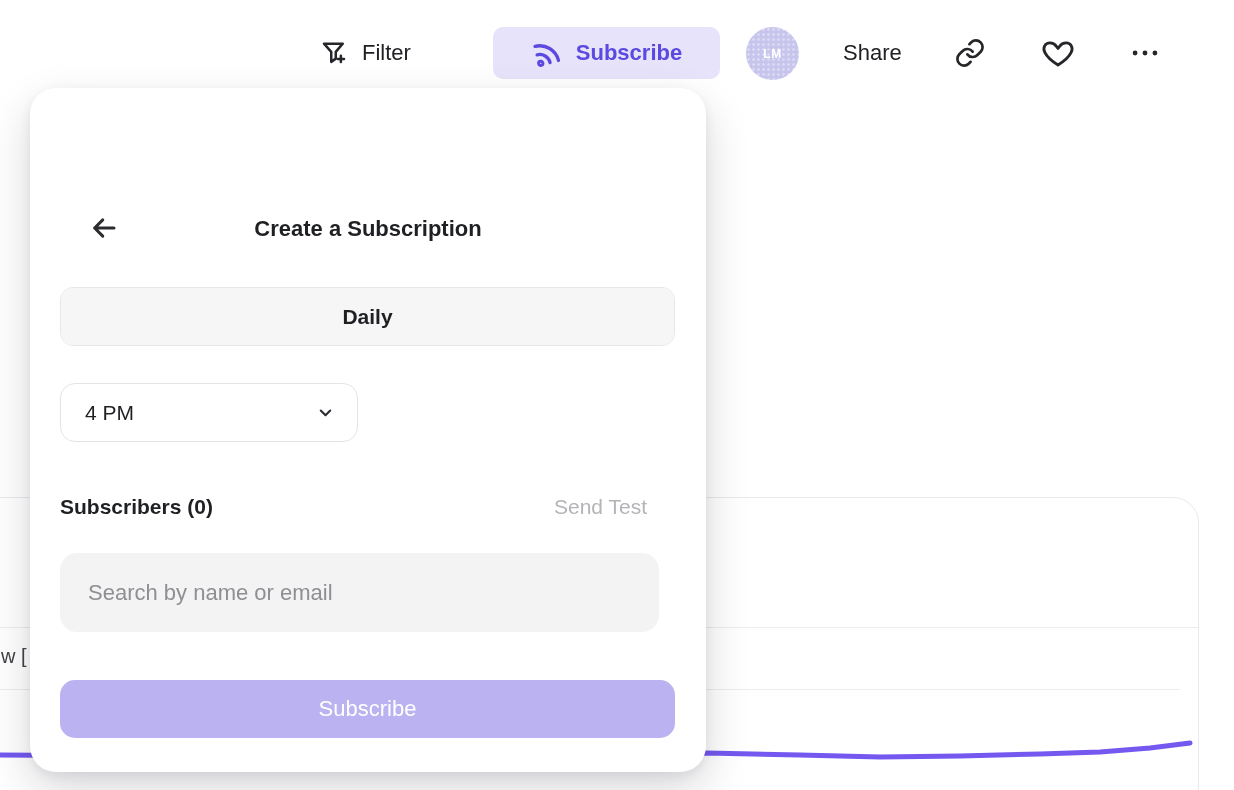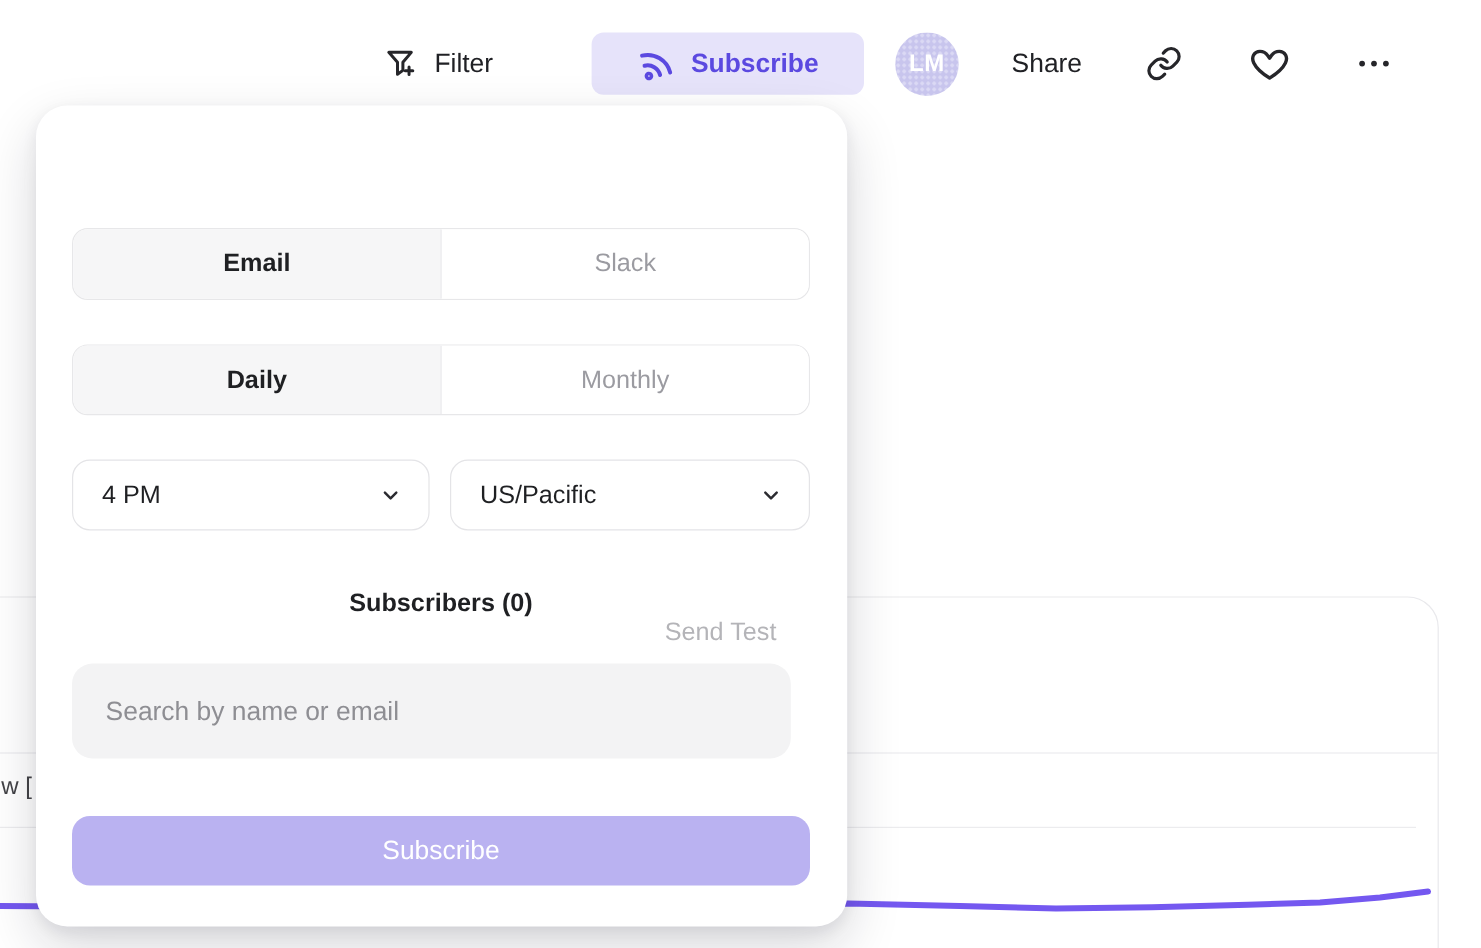--- a/index.html
+++ b/index.html
@@ -24,21 +24,21 @@
   .tb-label { font-size:22px; font-weight:500; color:#202125; }
   .filter-group { left:303px; cursor:pointer; }
   .subscribe-pill { left:477px; width:227px; border-radius:10px; justify-content:center;
                     cursor:pointer; }
   .subscribe-pill .tb-label { font-weight:600; }
   .avatar { left:730px; width:53px; height:53px; border-radius:50%;
             background-color:#c8c5ed;
             background-image:radial-gradient(#dbd9f4 1.3px, transparent 1.45px);
             background-size:5px 5px;
             display:flex; align-items:center; justify-content:center; cursor:pointer; }
-  .avatar span { color:#ffffff; font-weight:700; font-size:20px; letter-spacing:.5px; }
+  .avatar span { color:#ffffff; font-weight:700; font-size:12px; letter-spacing:.5px; }
   .share-btn { left:827px; cursor:pointer; }
   .icon-btn { width:34px; justify-content:center; cursor:pointer; }
   .link-btn { left:937px; }
   .heart-btn { left:1025px; }
   .more-btn { left:1112px; }
 
   
   .modal { position:absolute; left:30px; top:88px; width:676px; height:684px; background:#fff;
            border-radius:26px; z-index:10;
            box-shadow:0 18px 45px rgba(20,20,40,.16), 0 4px 12px rgba(20,20,40,.07); }
@@ -58,21 +58,21 @@
 
   .select-row { position:absolute; left:30px; top:295px; width:615px; height:59px;
                 display:flex; gap:17px;border-radius:21px; }
   .select-box { display:flex; align-items:center; justify-content:space-between;
                 border:1px solid #e4e4e7; border-radius:15px; padding:0 22px 0 24px;
                 font-size:21px; color:#1f2023; background:#fff; cursor:pointer; }
   .select-time { width:298px; }
   .select-tz { width:300px; }
 
   .subs-row { position:absolute; left:30px; top:403px; width:615px; height:32px;
-              display:flex; align-items:center;flex-direction:column; }
+              display:flex; align-items:center; }
   .subs-label { font-size:21px; font-weight:600; color:#1f2023; }
   .send-test { margin-left:auto; margin-right:28px; font-size:21px; color:#b4b4b8; cursor:pointer; }
 
   .search-input { position:absolute; left:30px; top:465px; width:599px; height:79px;
                   background:#f3f3f4; border:none; border-radius:17px; padding:0 28px;
                   font-size:22px; color:#1f2023; outline:none;
                   font-family:"Liberation Sans", sans-serif; }
   .search-input::placeholder { color:#8e8e93; opacity:1; }
 
   .cta { position:absolute; left:30px; top:592px; width:615px; height:58px;
@@ -148,39 +148,28 @@
 
   <div class="modal">
 
     <div class="back-btn">
       <svg width="30" height="30" viewBox="0 0 24 24">
         <path class="stroke-icon" style="stroke:#2b2b30; stroke-width:2.4" d="M20 12H4.5 M11 18.5L4.5 12 11 5.5"></path>
       </svg>
     </div>
     <div class="modal-title">Create a Subscription</div>
 
-    <div class="segmented seg-channel">
-      <button class="seg selected" style="font-family:inherit;">Email</button>
-      <button class="seg" style="font-family:inherit;">Slack</button>
-    </div>
 
     <div class="segmented seg-freq">
       <button class="seg selected" style="font-family:inherit;">Daily</button>
-      <button class="seg" style="font-family:inherit;">Monthly</button>
     </div>
 
     <div class="select-row">
       <div class="select-box select-time">
         <span>4 PM</span>
-        <svg width="19" height="19" viewBox="0 0 24 24">
-          <path class="stroke-icon" style="stroke:#2b2b30; stroke-width:2.6" d="M6 9.5l6 6 6-6"></path>
-        </svg>
-      </div>
-      <div class="select-box select-tz">
-        <span>US/Pacific</span>
         <svg width="19" height="19" viewBox="0 0 24 24">
           <path class="stroke-icon" style="stroke:#2b2b30; stroke-width:2.6" d="M6 9.5l6 6 6-6"></path>
         </svg>
       </div>
     </div>
 
     <div class="subs-row">
       <span class="subs-label">Subscribers (0)</span>
       <span class="send-test">Send Test</span>
     </div>

